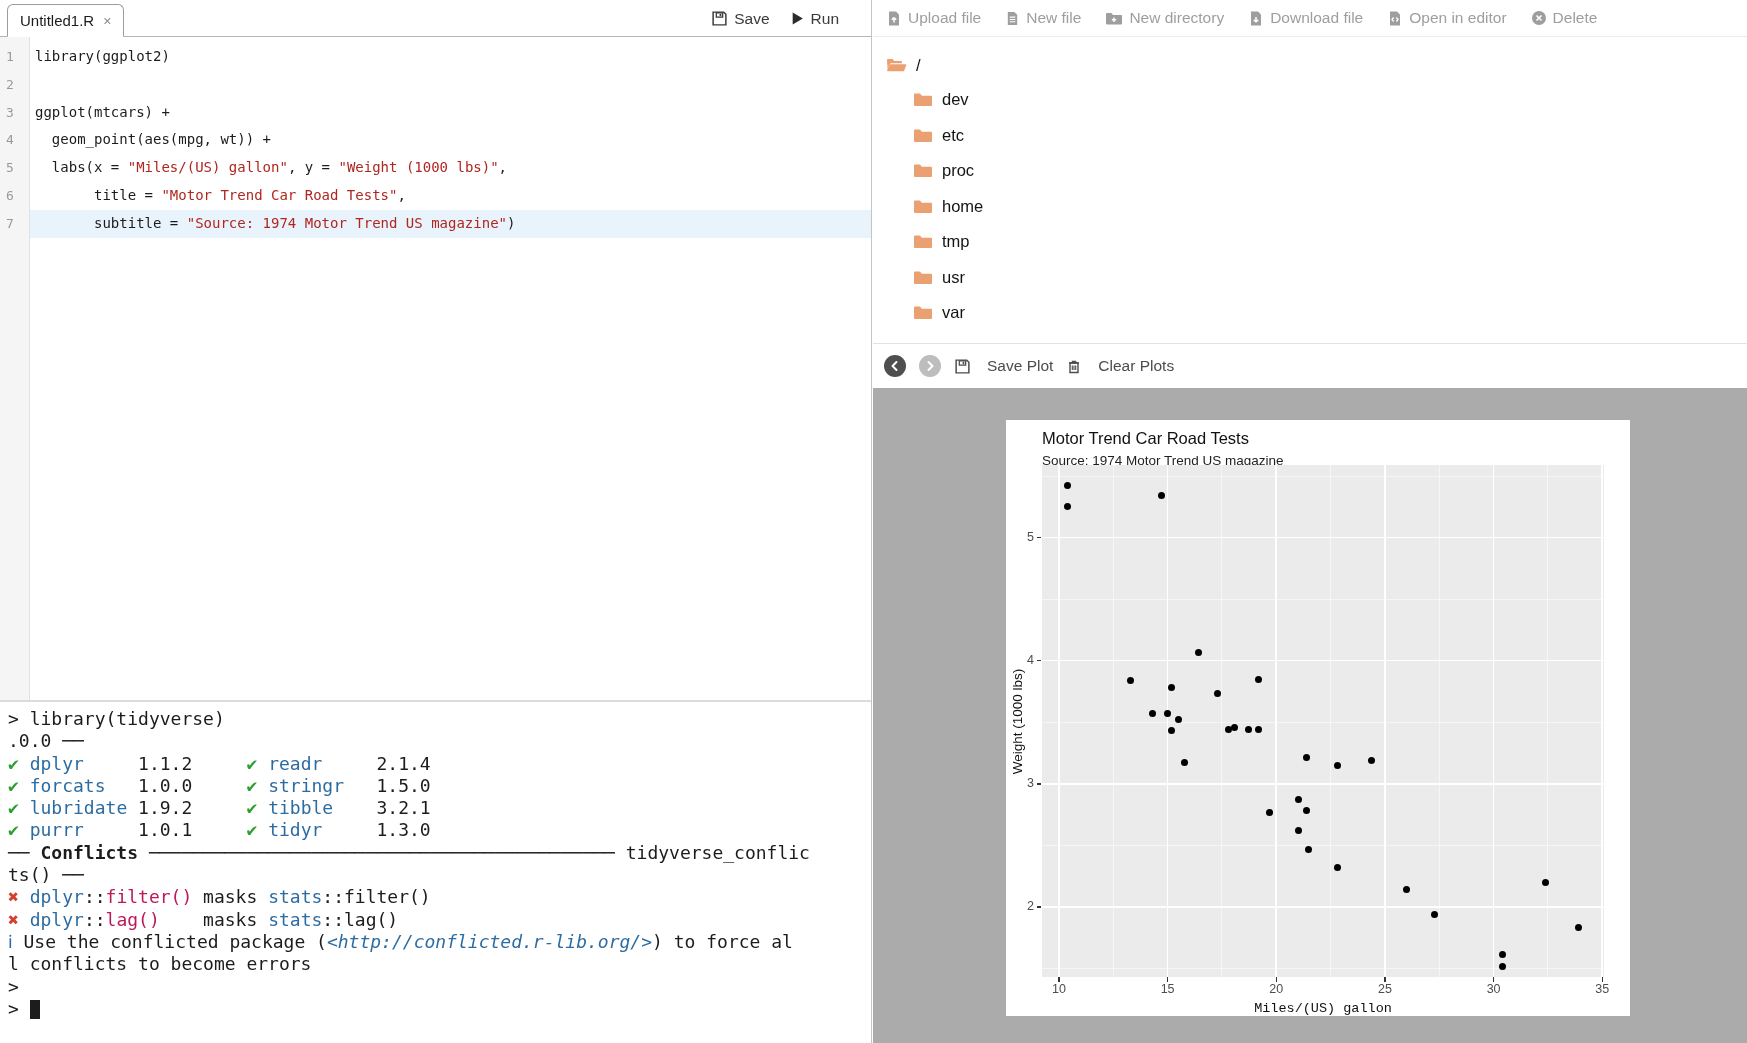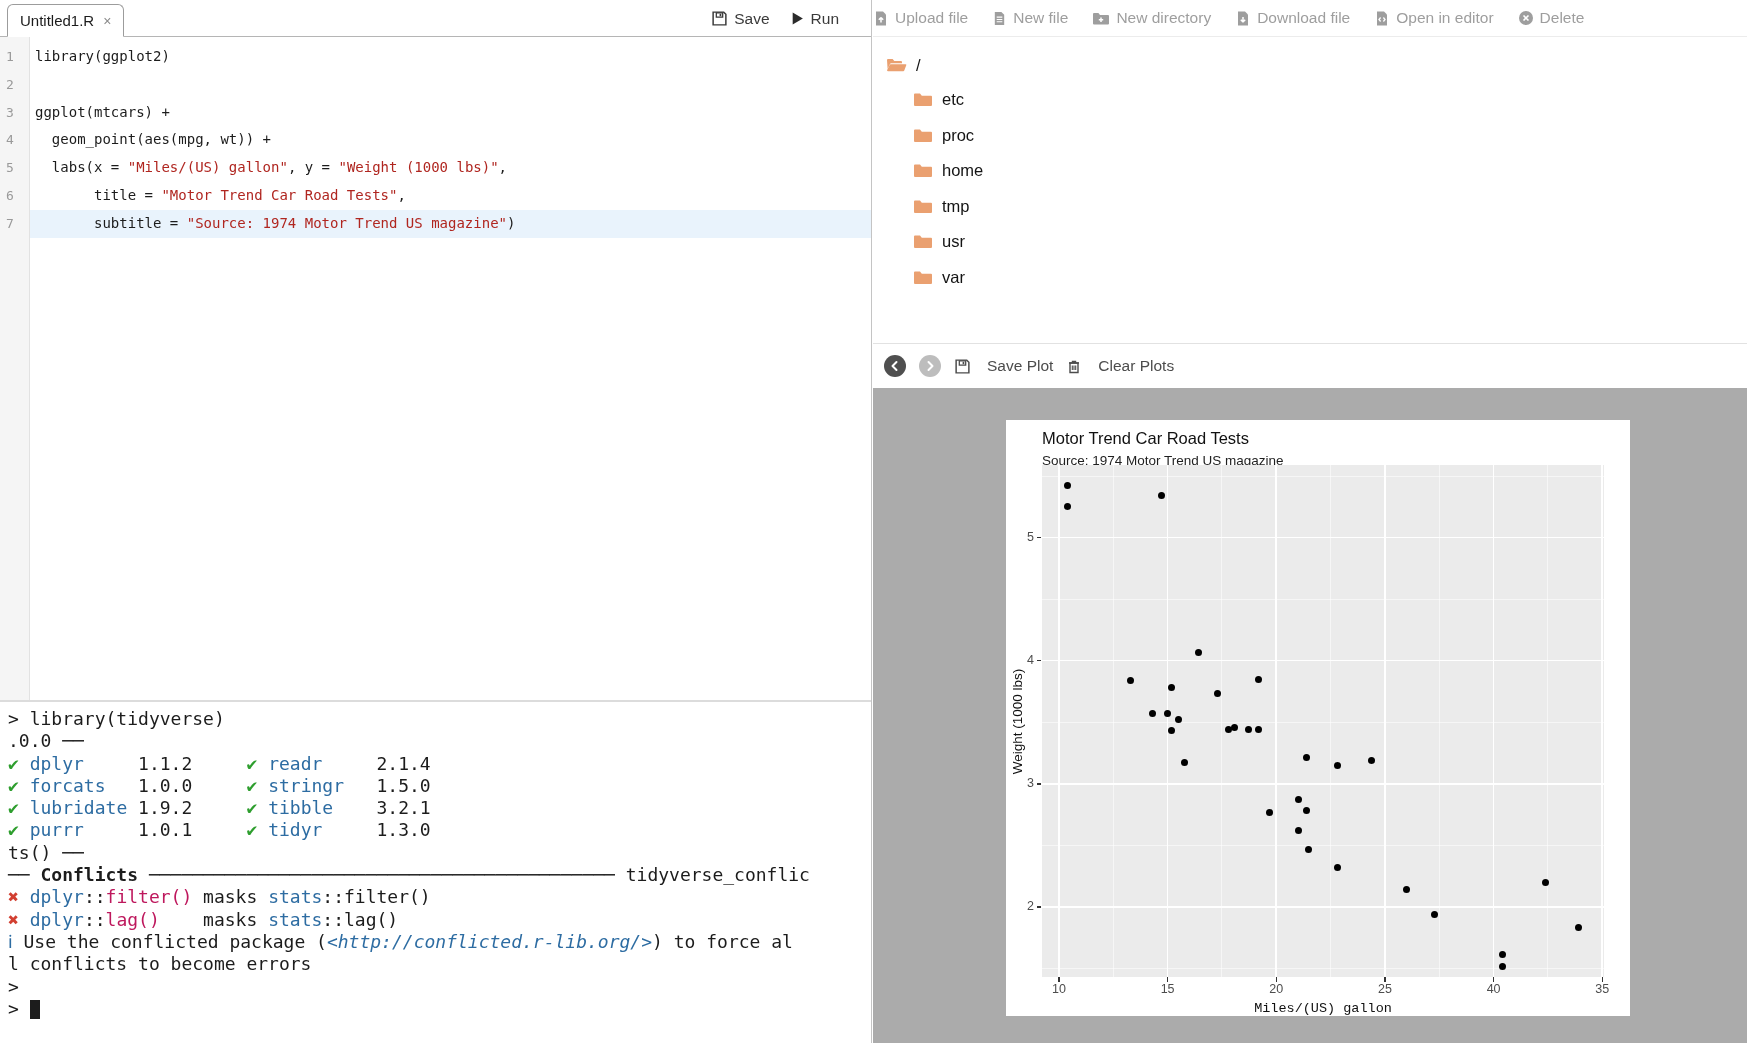--- a/index.html
+++ b/index.html
@@ -33,21 +33,21 @@
   .con-line { font-family:"DejaVu Sans Mono", monospace; font-size:18px; line-height:22.3px; white-space:pre; color:#1c1c1c; }
   .p { color:#1c1c1c; } .b { font-weight:bold; }
   .chk { color:#2e9e2e; } .pkg { color:#2d6ca2; } .fn { color:#be185d; }
   .err { color:#d23f31; } .info { color:#2d6ca2; }
   .link { color:#2d6ca2; font-style:italic; }
   .cur { display:inline-block; width:10px; height:19px; background:#1c1c1c; vertical-align:-4px; }
 
   
   #right-pane { left:873px; top:0; width:874px; height:1043px; background:#fff; }
   #files-toolbar { position:absolute; left:0; top:0; width:100%; height:37px; display:flex; align-items:center;
-                   gap:24px; color:#9e9e9e; font-size:15.5px; border-bottom:1px solid #ececec; }
+                   gap:24px; padding-left:13px; color:#9e9e9e; font-size:15.5px; border-bottom:1px solid #ececec; }
   .ft-item { display:flex; align-items:center; gap:6px; cursor:default; }
 
   #file-tree { position:absolute; left:0; top:37px; width:100%; height:307px; padding:11px 0 0 13px; border-bottom:1px solid #e2e2e2; }
   .tree-row { display:flex; align-items:center; gap:9px; height:34px; font-size:16.5px; color:#141414; cursor:pointer; }
   .tree-row.child { margin-left:27px; height:35.5px; }
 
   #plots-toolbar { position:absolute; left:0; top:344px; width:100%; height:44px; display:flex; align-items:center;
                    gap:13px; padding-left:11px; color:#4c4c4c; font-size:15.5px; }
   .nav-circle { width:22px; height:22px; border-radius:50%; display:flex; align-items:center; justify-content:center; cursor:pointer; }
   .pt-btn { display:flex; align-items:center; gap:16px; cursor:pointer; }
@@ -134,22 +134,22 @@
       </div>
   </div>
   <div id="console">
     <div id="console-lines">
         <div class="con-line"><span class="p">&gt; library(tidyverse)</span></div>
         <div class="con-line"><span class="p">.0.0 ──</span></div>
         <div class="con-line"><span class="chk">✔</span><span class="p"> </span><span class="pkg">dplyr</span><span class="p">     1.1.2     </span><span class="chk">✔</span><span class="p"> </span><span class="pkg">readr</span><span class="p">     2.1.4</span></div>
         <div class="con-line"><span class="chk">✔</span><span class="p"> </span><span class="pkg">forcats</span><span class="p">   1.0.0     </span><span class="chk">✔</span><span class="p"> </span><span class="pkg">stringr</span><span class="p">   1.5.0</span></div>
         <div class="con-line"><span class="chk">✔</span><span class="p"> </span><span class="pkg">lubridate</span><span class="p"> 1.9.2     </span><span class="chk">✔</span><span class="p"> </span><span class="pkg">tibble</span><span class="p">    3.2.1</span></div>
         <div class="con-line"><span class="chk">✔</span><span class="p"> </span><span class="pkg">purrr</span><span class="p">     1.0.1     </span><span class="chk">✔</span><span class="p"> </span><span class="pkg">tidyr</span><span class="p">     1.3.0</span></div>
+        <div class="con-line"><span class="p">── </span><span class="b">Conflicts</span><span class="p"> ─────────────────────────────────────────── tidyverse_conflic</span></div>
         <div class="con-line"><span class="p">ts() ──</span></div>
-        <div class="con-line"><span class="p">── </span><span class="b">Conflicts</span><span class="p"> ─────────────────────────────────────────── tidyverse_conflic</span></div>
         <div class="con-line"><span class="err">✖</span><span class="p"> </span><span class="pkg">dplyr</span><span class="p">::</span><span class="fn">filter()</span><span class="p"> masks </span><span class="pkg">stats</span><span class="p">::filter()</span></div>
         <div class="con-line"><span class="err">✖</span><span class="p"> </span><span class="pkg">dplyr</span><span class="p">::</span><span class="fn">lag()</span><span class="p">    masks </span><span class="pkg">stats</span><span class="p">::lag()</span></div>
         <div class="con-line"><span class="info">ℹ</span><span class="p"> Use the conflicted package (</span><span class="link">&lt;http://conflicted.r-lib.org/&gt;</span><span class="p">) to force al</span></div>
         <div class="con-line"><span class="p">l conflicts to become errors</span></div>
         <div class="con-line"><span class="p">&gt;</span></div>
         <div class="con-line"><span class="p">&gt; </span><span class="cur"></span></div>
       </div>
   </div>
 </div>
 
@@ -212,20 +212,28 @@
     </div>
   <div id="file-tree">
       <div class="tree-row">
         <span class="ic">
           <svg width="21" height="16" viewBox="0 0 21 16">
             <path d="M1 3a1 1 0 0 1 1-1h4.6l1.7 2H15a1 1 0 0 1 1 1v1.2H5.2a1.4 1.4 0 0 0-1.3 1L1.6 12z" fill="#eaa070"></path>
             <path d="M4.6 7.2h14.9a.8.8 0 0 1 .76 1.1l-2 5.2a1 1 0 0 1-.95.7H1.9a.8.8 0 0 1-.75-1.1l2.5-5.2a1 1 0 0 1 .95-.7z" fill="#eaa070"></path>
           </svg>
         </span>
         <span>/</span>
+      </div>
+      <div class="tree-row child">
+        <span class="ic">
+          <svg width="20" height="15" viewBox="0 0 20 15">
+            <path d="M1 2.6a1 1 0 0 1 1-1h5l1.8 2.1H18a1 1 0 0 1 1 1v8.2a1 1 0 0 1-1 1H2a1 1 0 0 1-1-1z" fill="#eaa070"></path>
+          </svg>
+        </span>
+        <span>dev</span>
       </div>
       <div class="tree-row child">
         <span class="ic">
           <svg width="20" height="15" viewBox="0 0 20 15">
             <path d="M1 2.6a1 1 0 0 1 1-1h5l1.8 2.1H18a1 1 0 0 1 1 1v8.2a1 1 0 0 1-1 1H2a1 1 0 0 1-1-1z" fill="#eaa070"></path>
           </svg>
         </span>
         <span>etc</span>
       </div>
       <div class="tree-row child">
@@ -374,21 +382,21 @@
           <div class="ytick-label" style="top: 109.615px;">5</div>
           <div class="xtick-mark" style="left: 52.2013px;"></div>
           <div class="xtick-label" style="left: 37.9513px;">10</div>
           <div class="xtick-mark" style="left: 160.863px;"></div>
           <div class="xtick-label" style="left: 146.613px;">15</div>
           <div class="xtick-mark" style="left: 269.525px;"></div>
           <div class="xtick-label" style="left: 255.275px;">20</div>
           <div class="xtick-mark" style="left: 378.187px;"></div>
           <div class="xtick-label" style="left: 363.937px;">25</div>
           <div class="xtick-mark" style="left: 486.849px;"></div>
-          <div class="xtick-label" style="left: 472.599px;">40</div>
+          <div class="xtick-label" style="left: 472.599px;">30</div>
           <div class="xtick-mark" style="left: 595.511px;"></div>
           <div class="xtick-label" style="left: 581.261px;">35</div>
         </div>
       <div id="x-axis-title">Miles/(US) gallon</div>
       <div id="y-axis-title">Weight (1000 lbs)</div>
     </div>
   </div>
 </div>
 
 </body></html>

